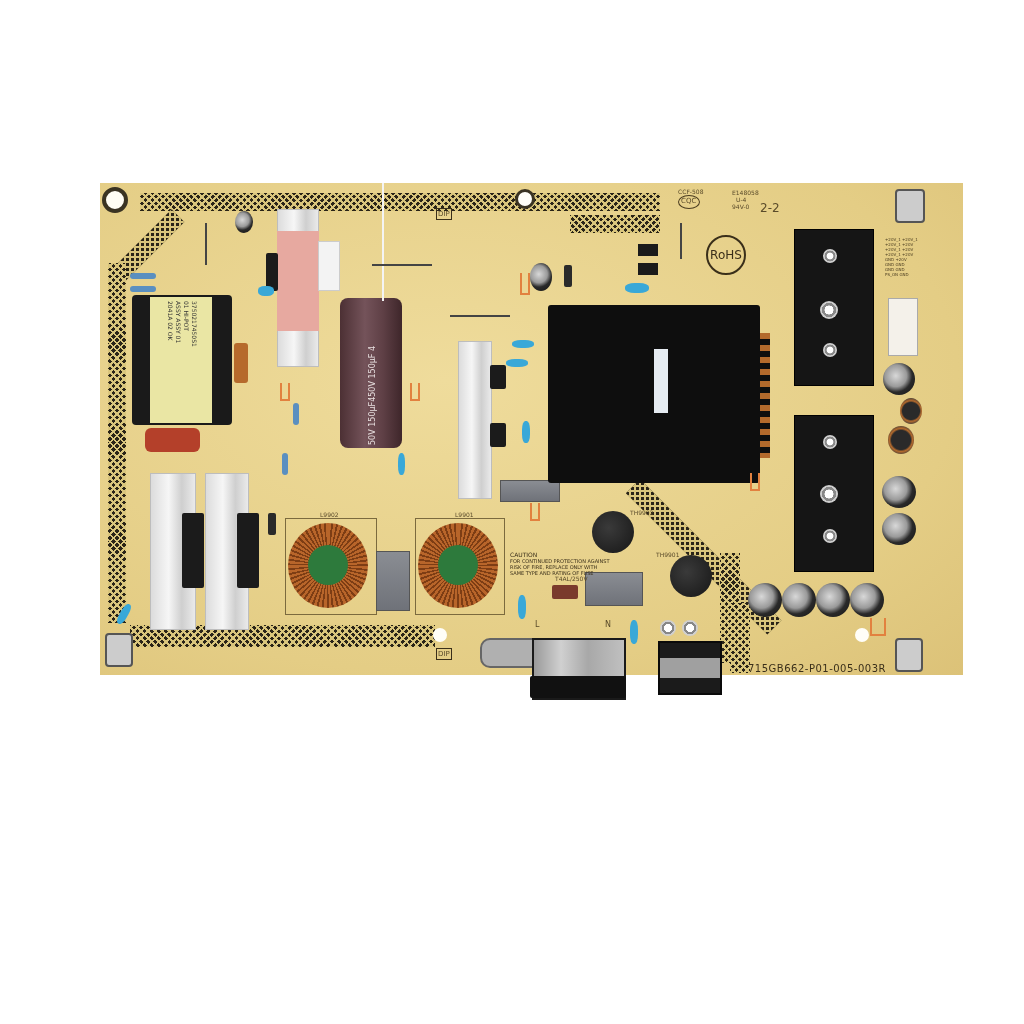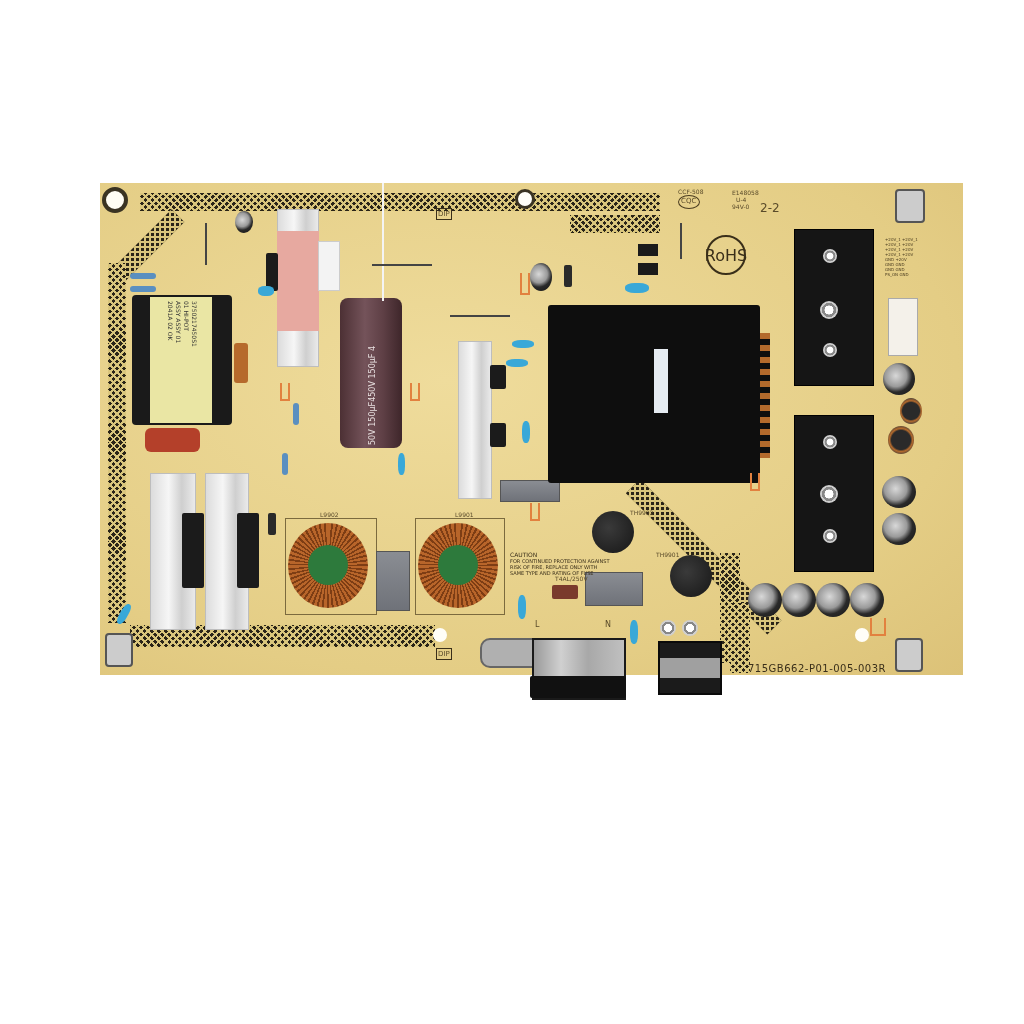--- a/index.html
+++ b/index.html
@@ -54,21 +54,21 @@
   <div class="abs silk" style="left:578px;top:5px;">CCF-508</div>
   <div class="abs" style="left:578px;top:12px;width:20px;height:12px;border:1px solid #4a3c20;border-radius:50%;">
     <span class="silk" style="position:absolute;left:2px;top:1px;font-size:7px;">CQC</span>
   </div>
   <div class="abs silk" style="left:632px;top:6px;">E148058</div>
   <div class="abs silk" style="left:636px;top:13px;">U-4</div>
   <div class="abs silk" style="left:632px;top:20px;">94V-0</div>
   <div class="abs silk" style="left:660px;top:18px;font-size:12px;">2-2</div>
 
   <div class="abs" style="left:606px;top:52px;width:40px;height:40px;border:2px solid #3a2f1a;border-radius:50%;box-sizing:border-box;display:flex;align-items:center;justify-content:center;">
-    <span style="font-size:16px;color:#3a2f1a;">RoHS</span>
+    <span style="font-size:12px;color:#3a2f1a;">RoHS</span>
   </div>
 
   <div class="abs" style="left:32px;top:112px;width:100px;height:130px;background:#1a1a1a;border-radius:4px;"></div>
   <div class="abs" style="left:50px;top:114px;width:62px;height:126px;background:#eae6a4;">
     <div style="position:absolute;left:-30px;top:50px;width:124px;transform:rotate(90deg);font-size:6px;color:#333;line-height:8px;">
       <div>3750217450S1</div>
       <div>01 HI-POT</div>
       <div>ASSY ASSY 01</div>
       <div>2041A 02 OK</div>
     </div>

